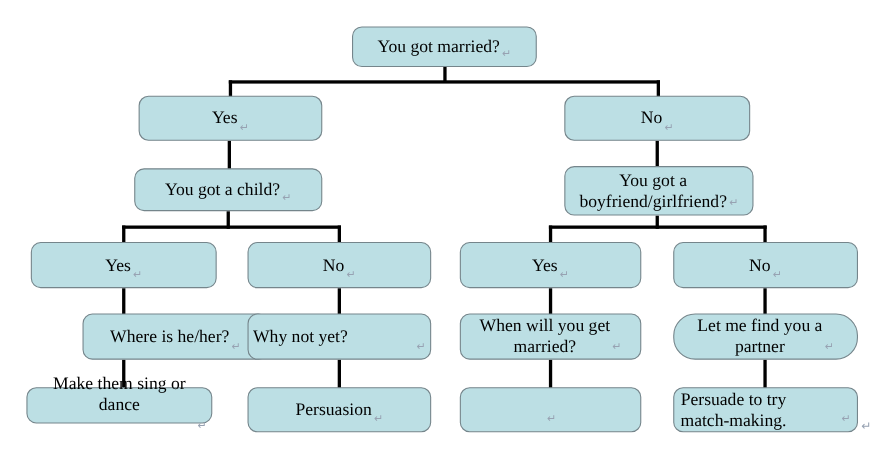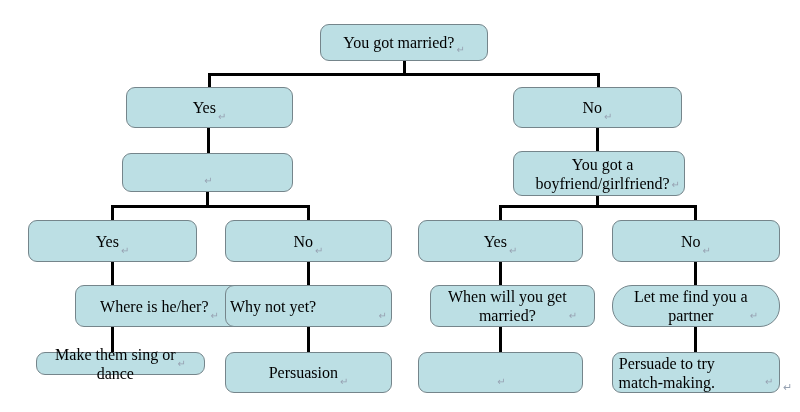--- a/index.html
+++ b/index.html
@@ -96,24 +96,25 @@
     <span class="lbl">Yes</span>
       <span class="pmark">↵</span>
   </div>
 
   <div class="node" style="left:513px; top:87px;  width:169px; height:41px;">
     <span class="lbl">No</span>
       <span class="pmark">↵</span>
   </div>
 
   <div class="node" style="left:122px; top:153px; width:171px; height:39px;">
+    <span class="lbl">You got a child?</span>
       <span class="pmark">↵</span>
   </div>
 
-  <div class="node" style="left:513px; top:151px; width:172px; height:45px;justify-content:flex-end;">
+  <div class="node" style="left:513px; top:151px; width:172px; height:45px;">
     <span class="lbl">You got a
 boyfriend/girlfriend?</span>
       <span class="pmark">↵</span>
   </div>
 
   <div class="node" style="left:28px;  top:220px; width:169px; height:42px;">
     <span class="lbl">Yes</span>
       <span class="pmark">↵</span>
   </div>
 
@@ -135,33 +136,33 @@
   <div class="node" style="left:28px;  top:285px; width:169px; height:42px;margin-left:47px;">
     <span class="lbl">Where is he/her?</span>
       <span class="pmark">↵</span>
   </div>
 
   <div class="node" style="left:225px; top:285px; width:167px; height:42px;justify-content:space-between;">
     <span class="lbl">Why not yet?</span>
       <span class="pmark">↵</span>
   </div>
 
-  <div class="node" style="left:418px; top:285px; width:165px; height:42px;margin-left:12px;">
+  <div class="node" style="left:418px; top:285px; width:165px; height:42px;">
     <span class="lbl">When will you get
 married?</span>
       <span class="pmark">↵</span>
   </div>
 
   <div class="node" style="left:612px; top:285px; width:168px; height:42px;border-radius:20px;">
     <span class="lbl">Let me find you a
 partner</span>
       <span class="pmark">↵</span>
   </div>
 
-  <div class="node" style="left:36px;  top:352px; width:169px; height:23px;">
+  <div class="node" style="left:24px;  top:352px; width:169px; height:33px;flex-direction:column;">
     <span class="lbl">Make them sing or
 dance</span>
       <span class="pmark">↵</span>
   </div>
 
   <div class="node" style="left:225px; top:352px; width:167px; height:41px;text-align:center;">
     <span class="lbl">Persuasion</span>
       <span class="pmark">↵</span>
   </div>
 

